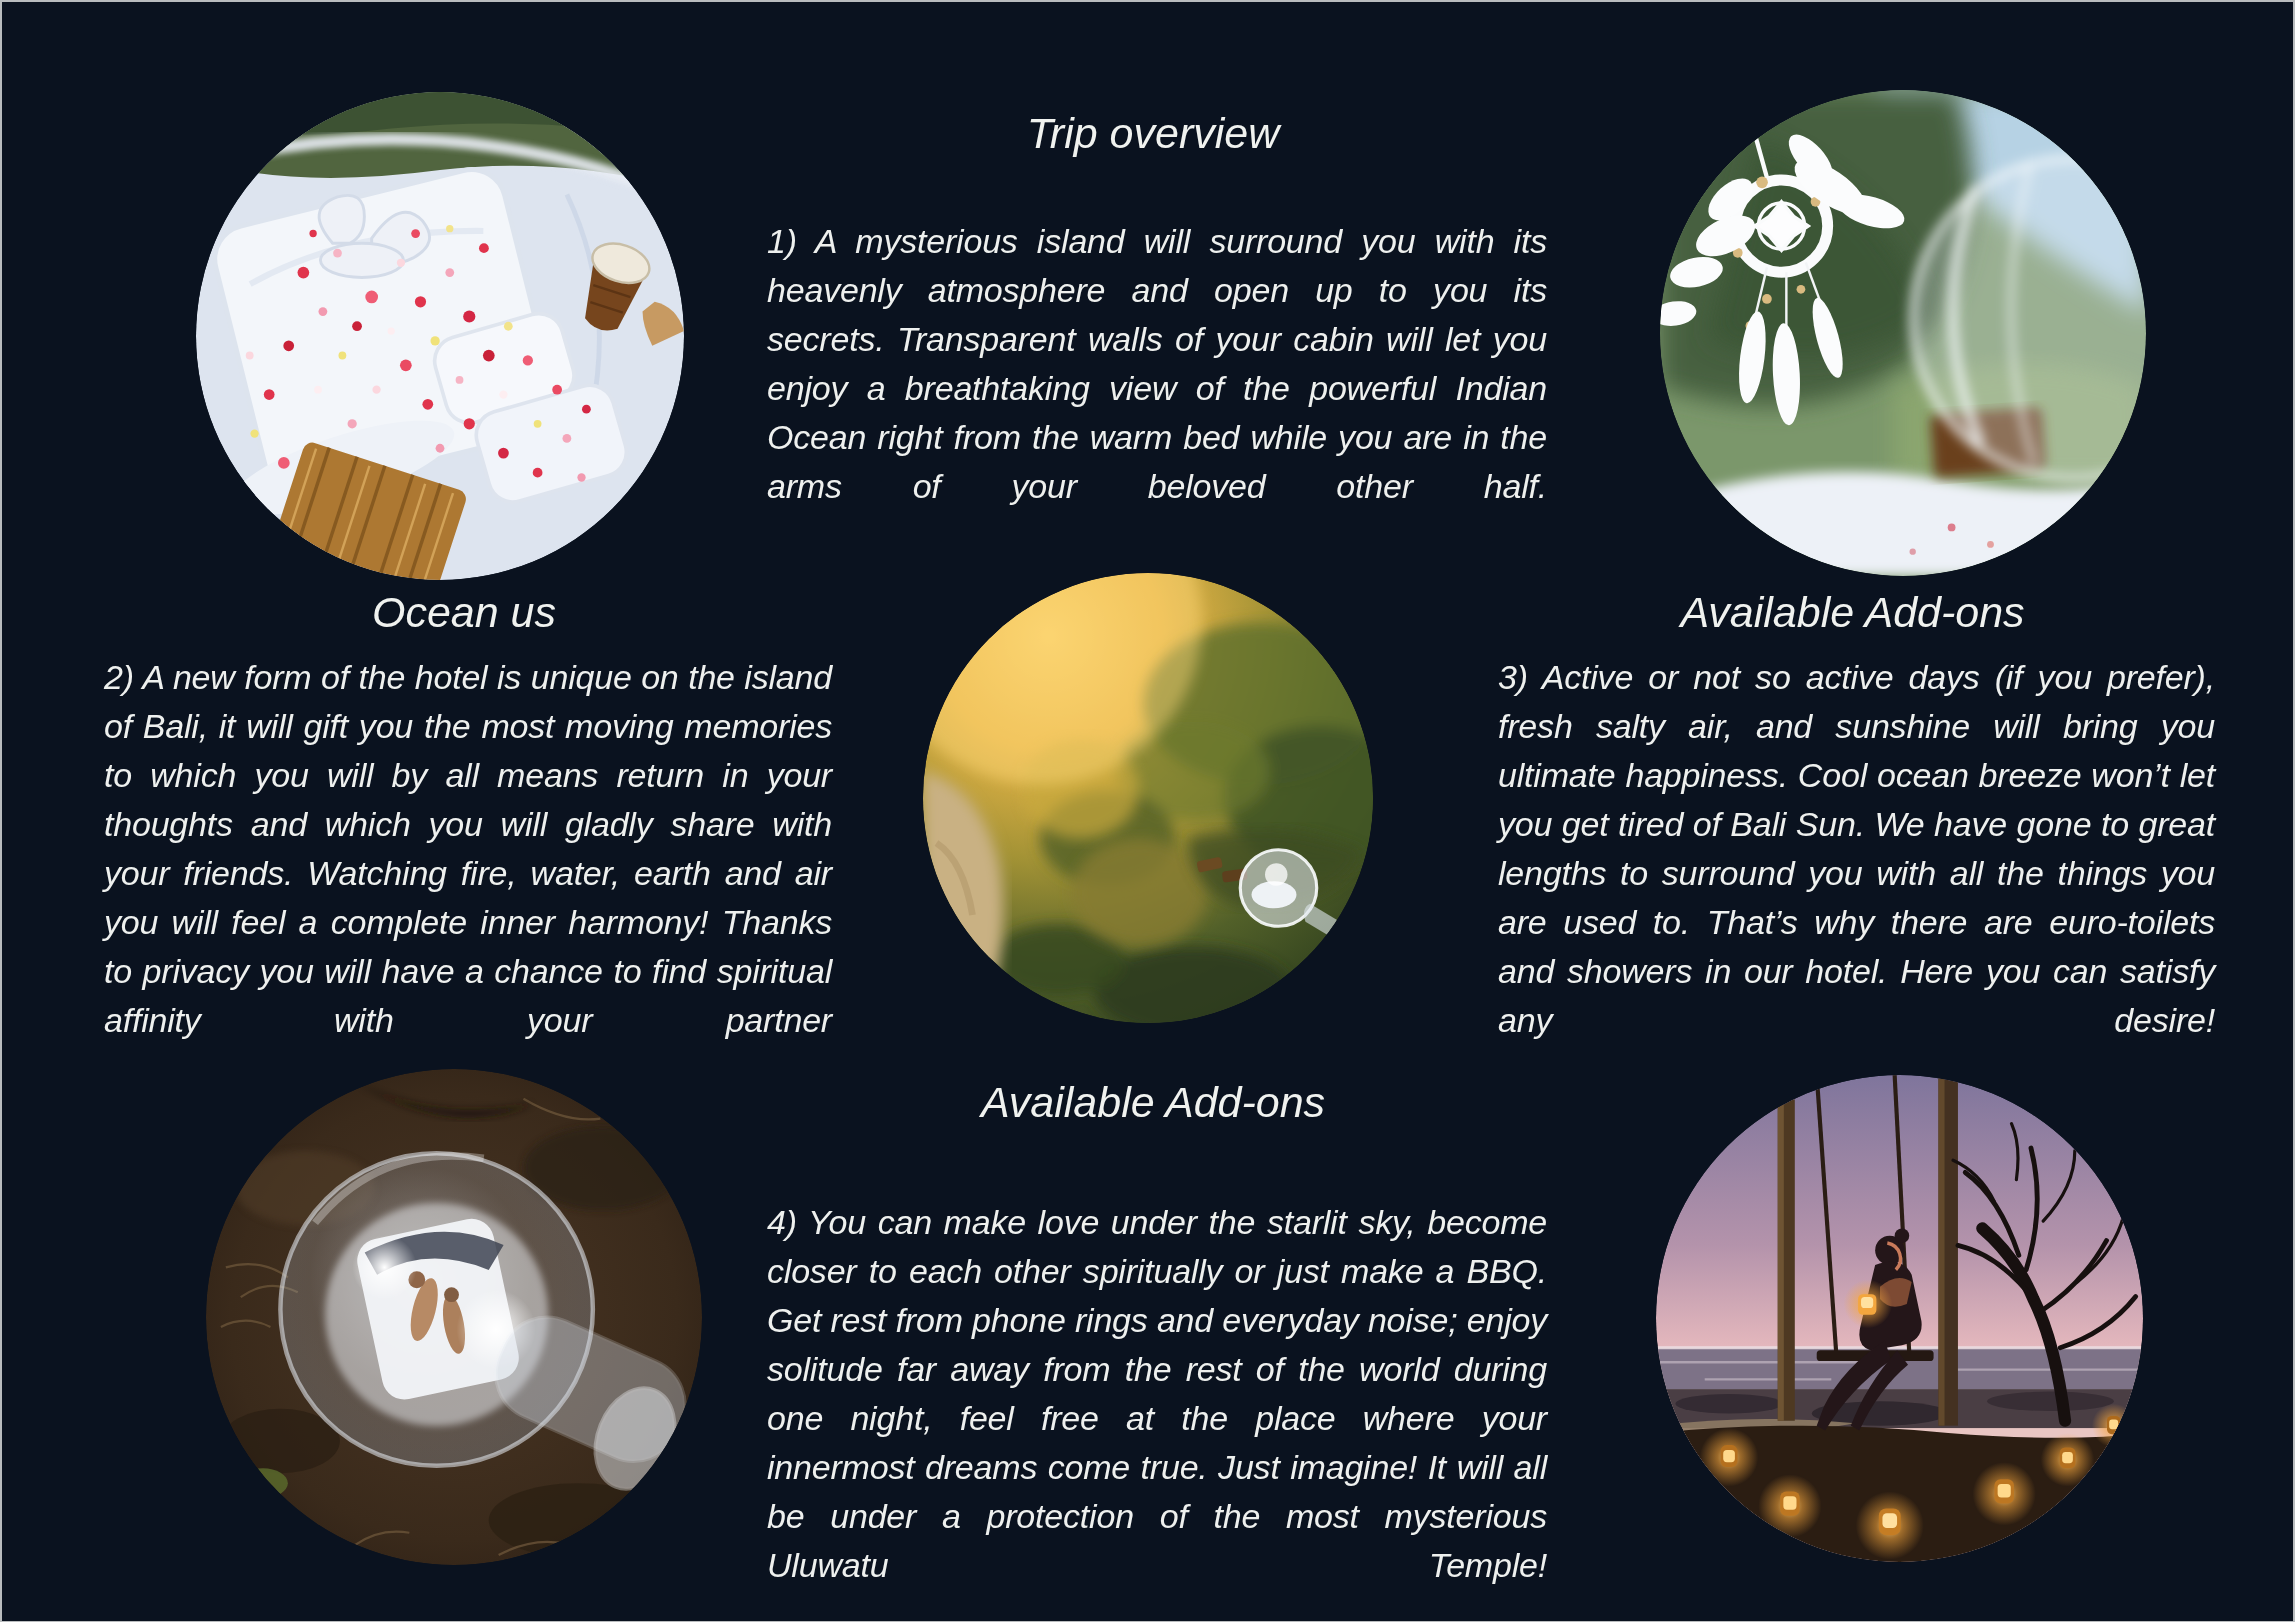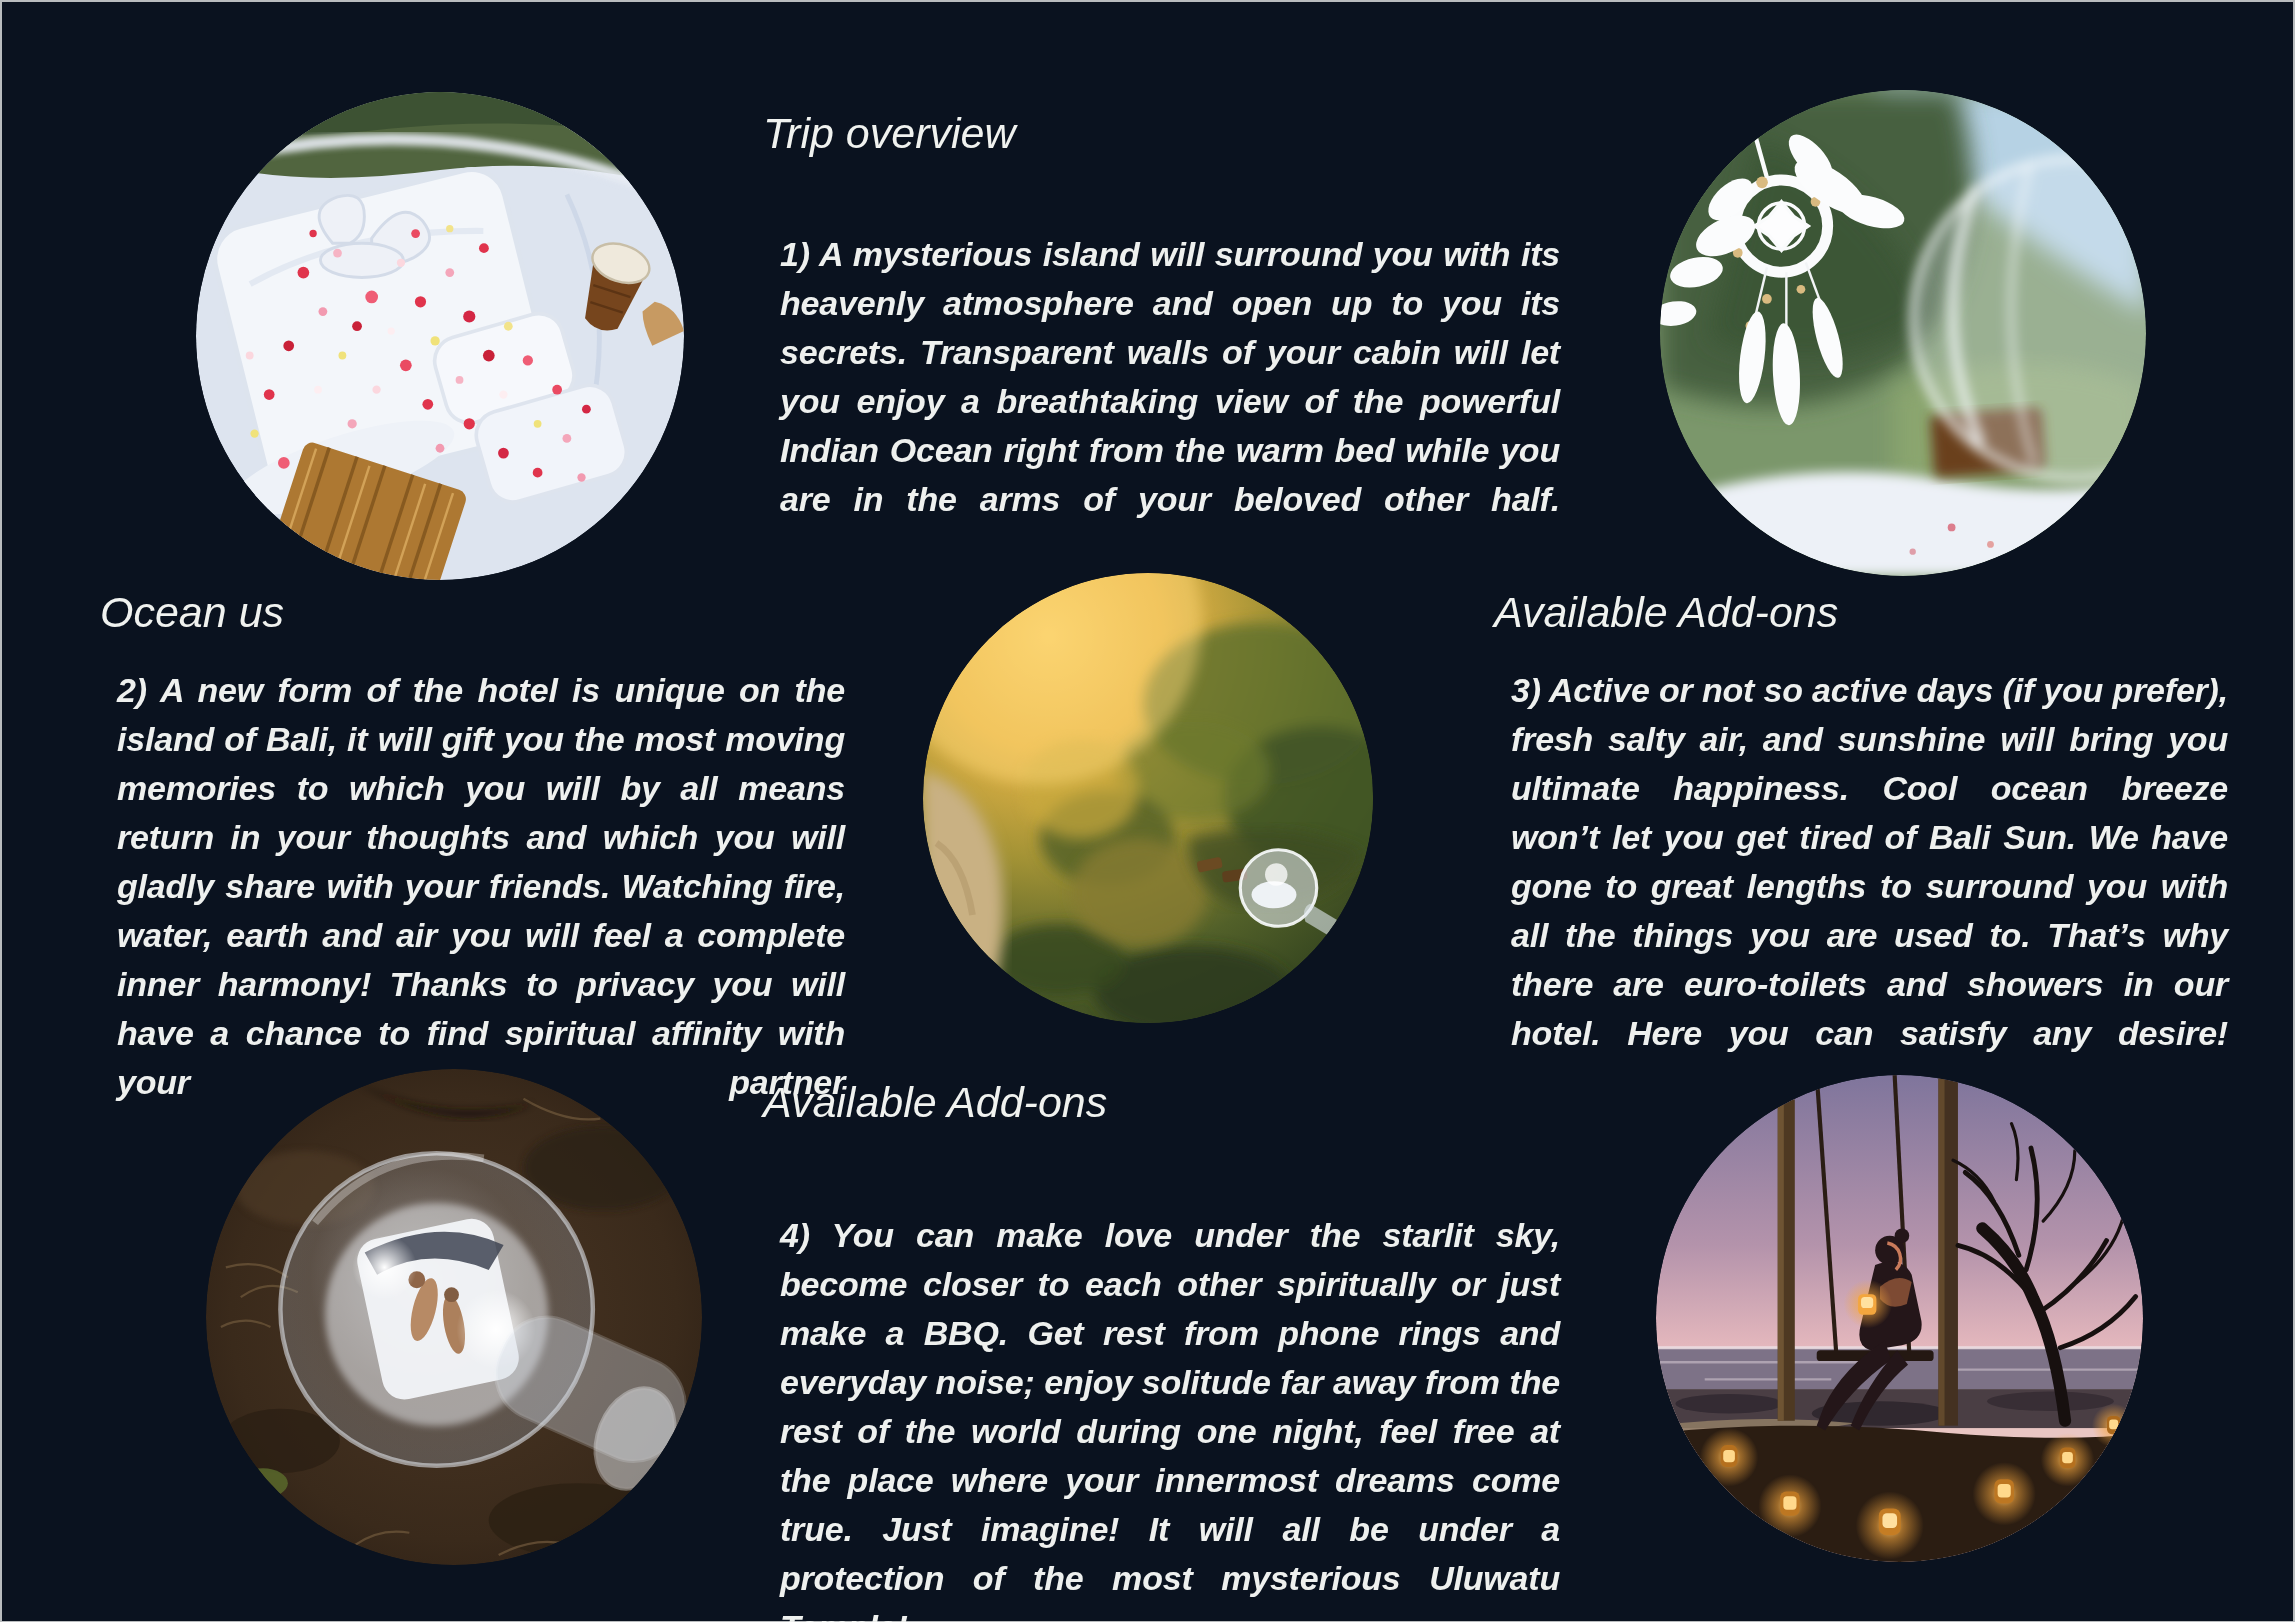--- a/index.html
+++ b/index.html
@@ -1,24 +1,24 @@
 <!DOCTYPE html>
 <html style="font-size:10.5px"><head>
 <meta charset="utf-8">
 <style>
   html,body{margin:0;padding:0;background:#0a121f;}
   body{width:2295px;height:1623px;position:relative;overflow:hidden;
        font-family:"Liberation Sans","DejaVu Sans",sans-serif;}
   .page{position:absolute;inset:0;width:2295px;height:1623px;box-sizing:border-box;
         background:#0a121f;border:2.6px solid #b9bcbe;}
   .heading{position:absolute;font-style:italic;font-size:43px;line-height:52px;
-           color:#f0f2ef;white-space:nowrap;}
+           color:#f0f2ef;text-align:center;white-space:nowrap;}
   .bodytext{position:absolute;font-style:italic;font-size:34px;line-height:49px;
             color:#eef0ee;text-align:justify;text-align-last:justify;
-            letter-spacing:-0.2px;margin:17px;font-weight:bold;}
+            letter-spacing:-0.2px;margin:4px;}
   .photo{position:absolute;border-radius:50%;overflow:hidden;}
   .photo svg{display:block;width:100%;height:100%;}
 </style>
 </head>
 <body>
 
 <div class="page">
 
   <div class="photo" style="left:194px;top:90px;width:488px;height:488px" role="img" aria-label="Aerial view of a white bed covered with red, pink and yellow rose petals, towel swans and a wooden stool inside a bubble tent">
     <svg viewBox="0 0 200 200" xmlns="http://www.w3.org/2000/svg">

